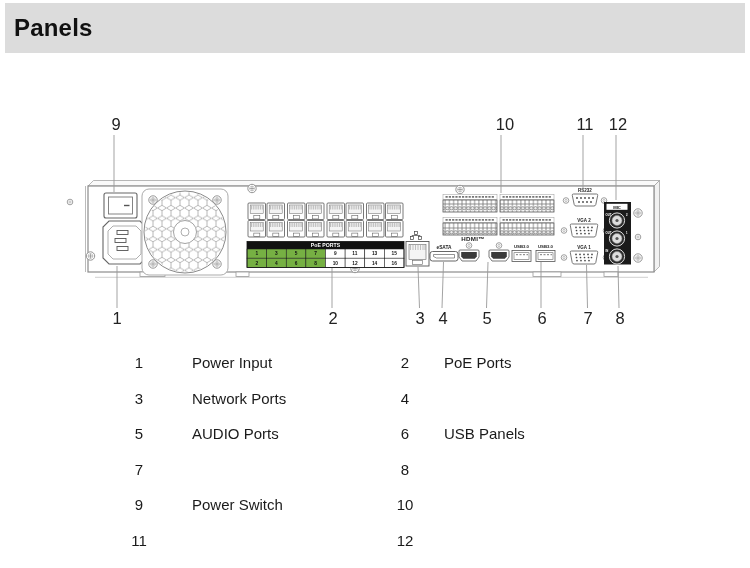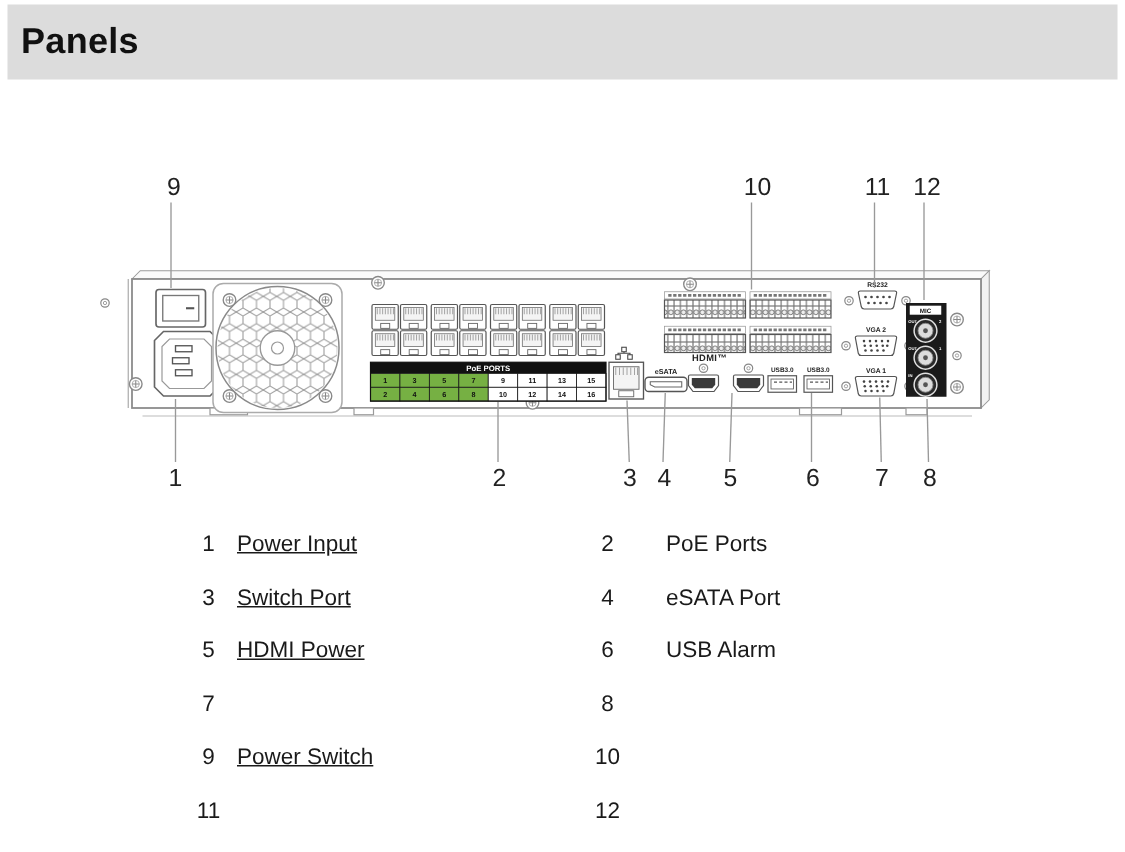--- a/index.html
+++ b/index.html
@@ -8,21 +8,21 @@
   .title-band{position:absolute;left:5px;top:3px;width:740px;height:50px;background:#dcdcdc;
               display:flex;align-items:center;}
   .title-band span{font-size:24px;font-weight:600;color:#111;padding-left:9px;letter-spacing:.2px;}
   svg.diagram{position:absolute;left:0;top:0;width:750px;height:340px;
               font-family:"Liberation Sans",sans-serif;}
   .callout-num{font-size:16.5px;fill:#222;}
   .legend{position:absolute;left:0;top:345px;width:750px;}
   .legend-row{position:relative;height:35.5px;}
   .legend-row span{position:absolute;line-height:35.5px;font-size:15px;color:#1a1a1a;white-space:nowrap;}
   .lnum{width:30px;text-align:center;}
-  .c1n{left:124px;} .c1t{left:158px;text-decoration:underline;} .c2n{left:390px;} .c2t{left:444px;}
+  .c1n{left:124px;} .c1t{left:192px;} .c2n{left:390px;} .c2t{left:444px;}
 </style>
 </head>
 <body>
 
 <div class="page">
 
   <div class="title-band">
     <span>Panels</span>
   </div>
 
@@ -335,29 +335,28 @@
 
   <div class="legend">
     <div class="legend-row">
       <span class="lnum c1n">1</span>
       <span class="c1t">Power Input</span>
       <span class="lnum c2n">2</span>
       <span class="c2t">PoE Ports</span>
     </div>
     <div class="legend-row">
       <span class="lnum c1n">3</span>
-      <span class="c1t">Switch Port</span>
+      <span class="c1t">Network Ports</span>
       <span class="lnum c2n">4</span>
-      <span class="c2t">eSATA Port</span>
     </div>
     <div class="legend-row">
       <span class="lnum c1n">5</span>
-      <span class="c1t">HDMI Power</span>
+      <span class="c1t">AUDIO Ports</span>
       <span class="lnum c2n">6</span>
-      <span class="c2t">USB Alarm</span>
+      <span class="c2t">USB Panels</span>
     </div>
     <div class="legend-row">
       <span class="lnum c1n">7</span>
       <span class="lnum c2n">8</span>
     </div>
     <div class="legend-row">
       <span class="lnum c1n">9</span>
       <span class="c1t">Power Switch</span>
       <span class="lnum c2n">10</span>
     </div>

